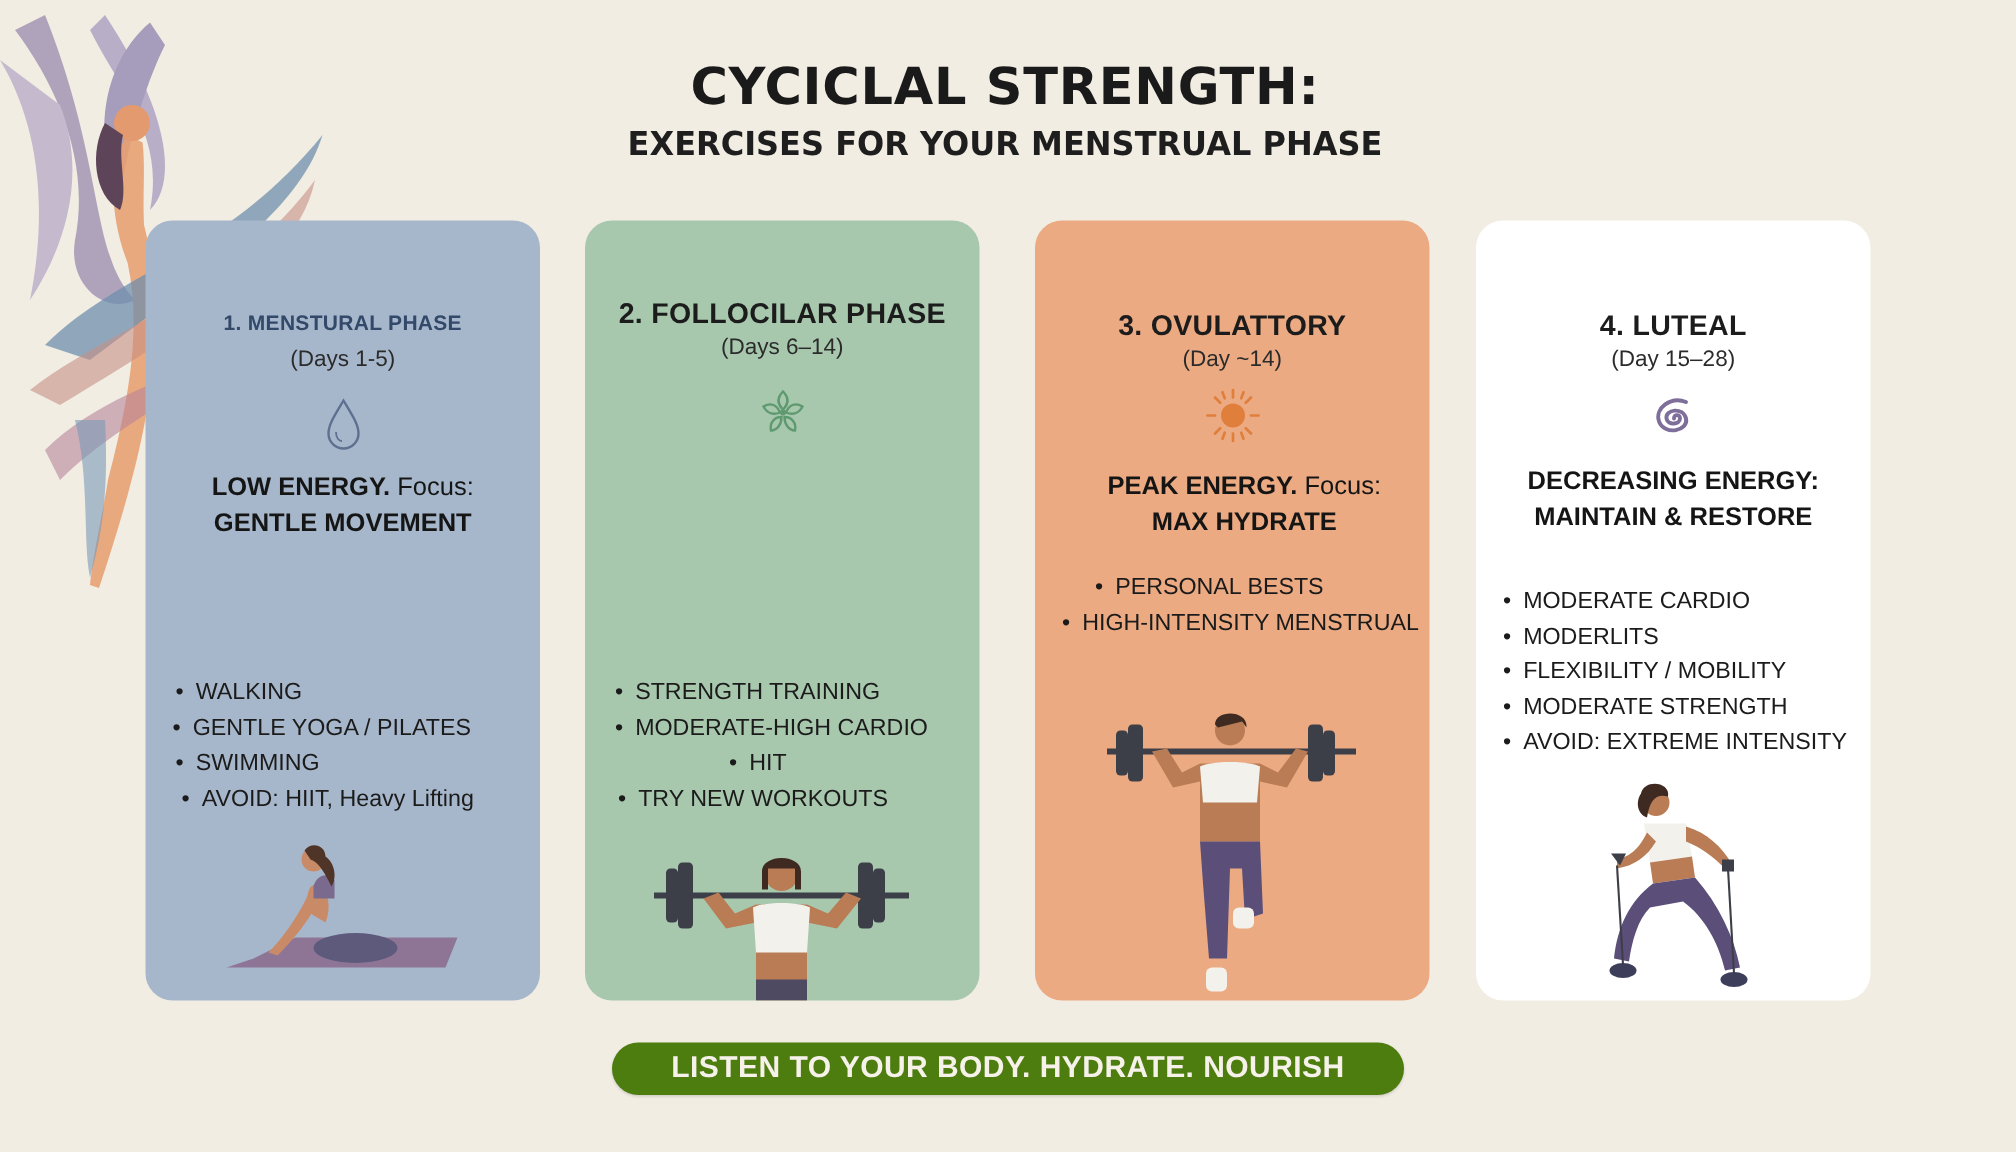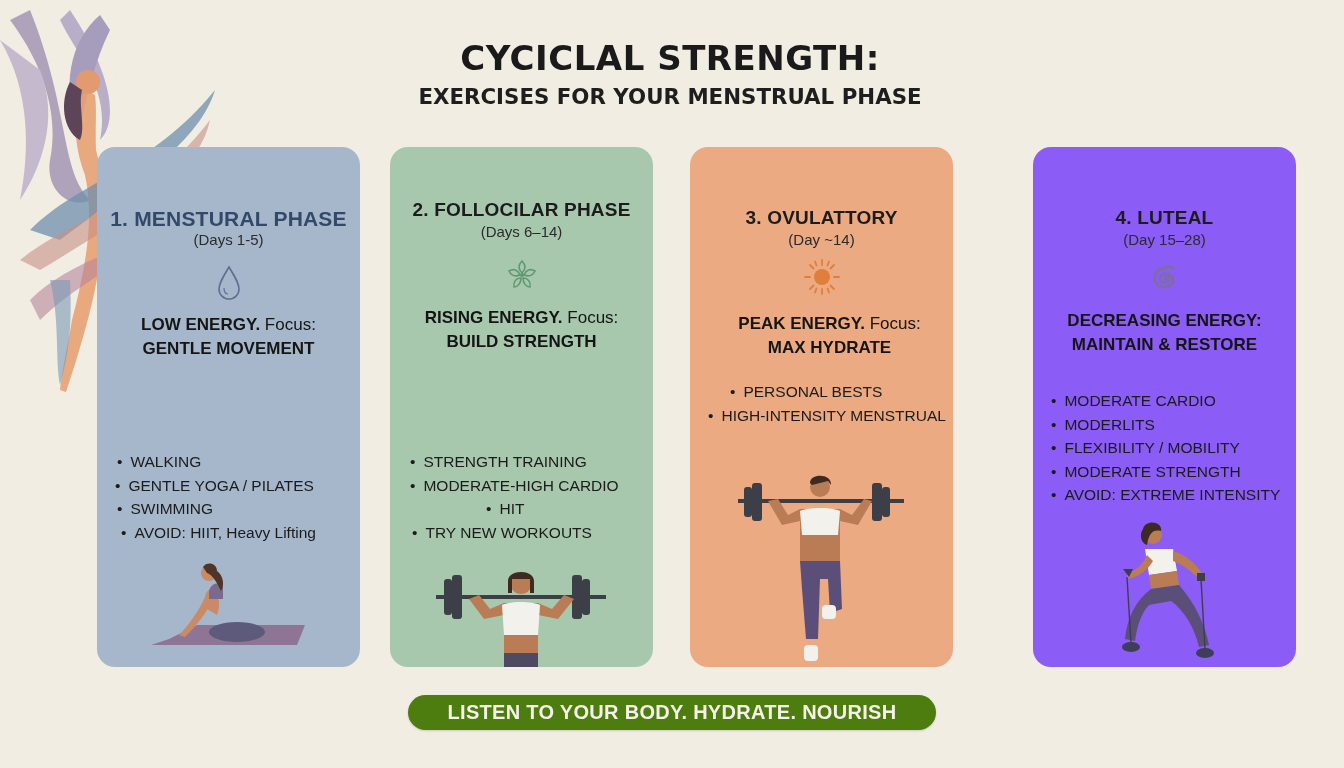--- a/index.html
+++ b/index.html
@@ -87,21 +87,21 @@
 
   <path d="M125 45 A22 22 0 1 0 145 85 A18 18 0 1 1 125 45 Z" fill="#E39A5F"></path>
 </svg>
 
 <div class="title-wrap">
   <div class="title-main">CYCICLAL STRENGTH:</div>
   <div class="title-sub">EXERCISES FOR YOUR MENSTRUAL PHASE</div>
 </div>
 
 <div class="card" style="left:97px; background:#A7B7CB;">
-  <div class="ph-title" style="top:60px; color:#33496A; font-size:21px;">1. MENSTURAL PHASE</div>
+  <div class="ph-title" style="top:60px; color:#33496A; font-size:14px;">1. MENSTURAL PHASE</div>
   <div class="ph-days" style="top:84px;">(Days 1-5)</div>
   <svg class="ph-icon" style="top:116px;" viewBox="0 0 40 40">
     <path d="M20 4 C14 14, 10 20, 10 26 A10 10 0 0 0 30 26 C30 20, 26 14, 20 4 Z" fill="none" stroke="#5E7090" stroke-width="1.6"></path>
     <path d="M15 25 C15 29, 17 31, 19 31" fill="none" stroke="#5E7090" stroke-width="1.2"></path>
   </svg>
   <div class="focus" style="top:166px;">
     <b>LOW ENERGY.</b>
     <span class="thin">Focus:</span><br>
     <b>GENTLE MOVEMENT</b>
   </div>
@@ -128,25 +128,20 @@
   <svg class="ph-icon" style="top:108px;" viewBox="0 0 40 40">
     <g fill="none" stroke="#5E9970" stroke-width="1.6">
       <path d="M20 6 C24 10, 24 14, 20 18 C16 14, 16 10, 20 6 Z"></path>
       <path d="M33 16 C31 20, 27 22, 22 20 C24 15, 28 13, 33 16 Z"></path>
       <path d="M28 32 C24 32, 21 28, 21 23 C26 23, 29 27, 28 32 Z"></path>
       <path d="M12 32 C11 27, 14 23, 19 23 C19 28, 16 32, 12 32 Z"></path>
       <path d="M7 16 C12 13, 16 15, 18 20 C13 22, 9 20, 7 16 Z"></path>
     </g>
     <circle cx="20" cy="20" r="2" fill="#5E9970"></circle>
   </svg>
-  <div class="focus" style="top:159px;">
-    <b>RISING ENERGY.</b>
-    <span class="thin">Focus:</span><br>
-    <b>BUILD STRENGTH</b>
-  </div>
   <ul style="left:20px; top:303px;">
     <li>STRENGTH TRAINING</li>
     <li>MODERATE-HIGH CARDIO</li>
     <li style="margin-left:76px;">HIT</li>
     <li style="margin-left:2px;">TRY NEW WORKOUTS</li>
   </ul>
   <svg class="illus" style="left:44px; top:410px;" width="175" height="110" viewBox="0 0 175 110">
     <rect x="2" y="38" width="170" height="4" fill="#3D3F48"></rect>
     <rect x="10" y="22" width="8" height="36" rx="3" fill="#3D3F48"></rect>
     <rect x="18" y="18" width="10" height="44" rx="3" fill="#3D3F48"></rect>
@@ -198,21 +193,21 @@
     <path d="M32 32 L46 56 L64 52 L64 92 L104 92 L104 52 L122 56 L136 32 L128 30 L116 46 L104 40 L64 40 L52 46 L42 30 Z" fill="#B97C55"></path>
     <path d="M64 42 C72 38, 96 38, 104 42 L102 66 L66 66 Z" fill="#F3F1EC"></path>
     <path d="M64 92 L104 92 L106 140 L94 144 L92 110 L84 110 L82 170 L70 170 L66 120 Z" fill="#5B4F7A"></path>
     <rect x="68" y="176" width="14" height="16" rx="4" fill="#F3F1EC"></rect>
     <rect x="86" y="136" width="14" height="14" rx="4" fill="#F3F1EC"></rect>
     <circle cx="84" cy="18" r="10" fill="#B97C55"></circle>
     <path d="M74 14 C74 4, 96 4, 95 16 L92 12 L76 16 Z" fill="#3E2A20"></path>
   </svg>
 </div>
 
-<div class="card" style="left:1033px; background:#8b5cf6;">
+<div class="card" style="left:984px; background:#ffffff;">
   <div class="ph-title" style="top:60px;">4. LUTEAL</div>
   <div class="ph-days" style="top:84px;">(Day 15–28)</div>
   <svg class="ph-icon" style="top:112px;" viewBox="0 0 40 40">
     <path d="M20 20 C20 17, 24 17, 24 20 C24 24, 16 25, 15 20 C14 14, 26 12, 28 20 C30 28, 14 32, 10 22 C7 13, 18 5, 28 9" fill="none" stroke="#7E6E9A" stroke-width="2.6" stroke-linecap="round"></path>
   </svg>
   <div class="focus" style="top:162px;">
     <b>DECREASING ENERGY:</b>
     <span class="thin"></span><br>
     <b>MAINTAIN &amp; RESTORE</b>
   </div>

